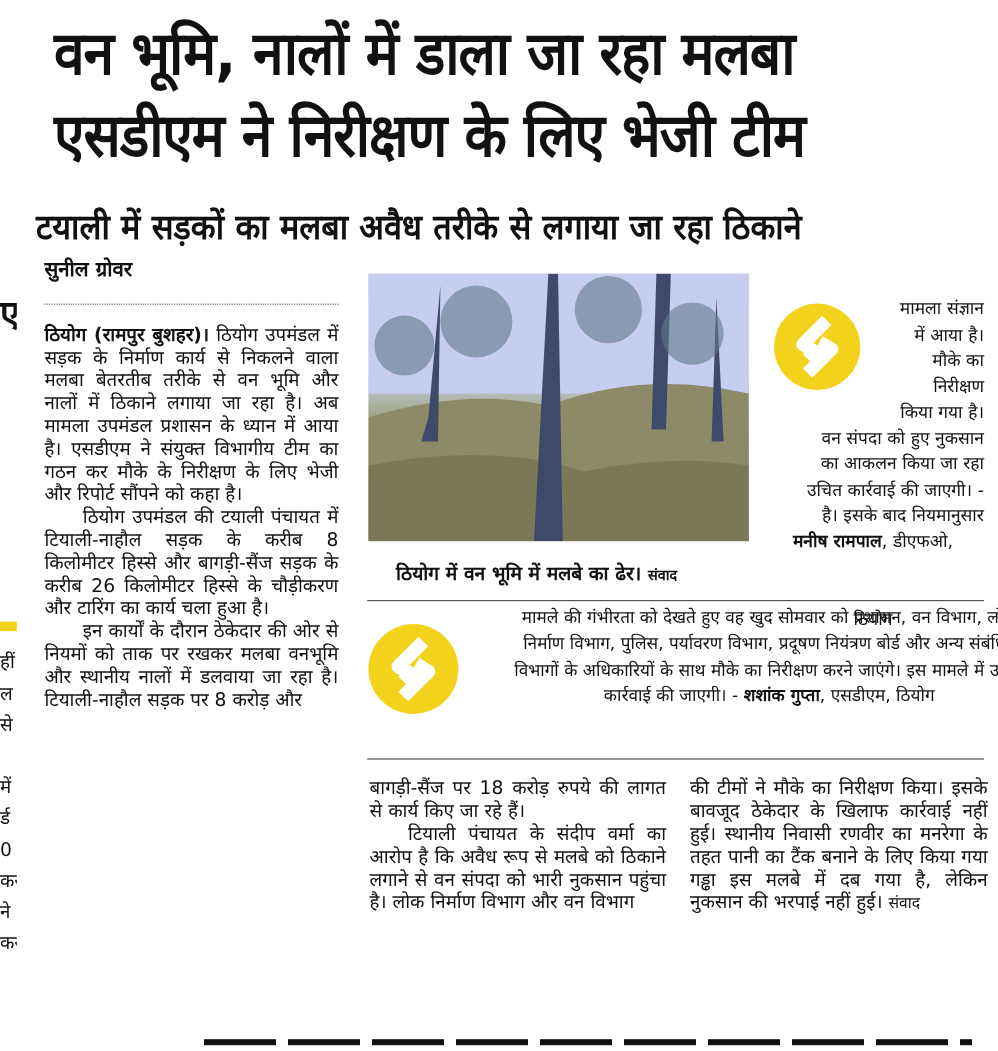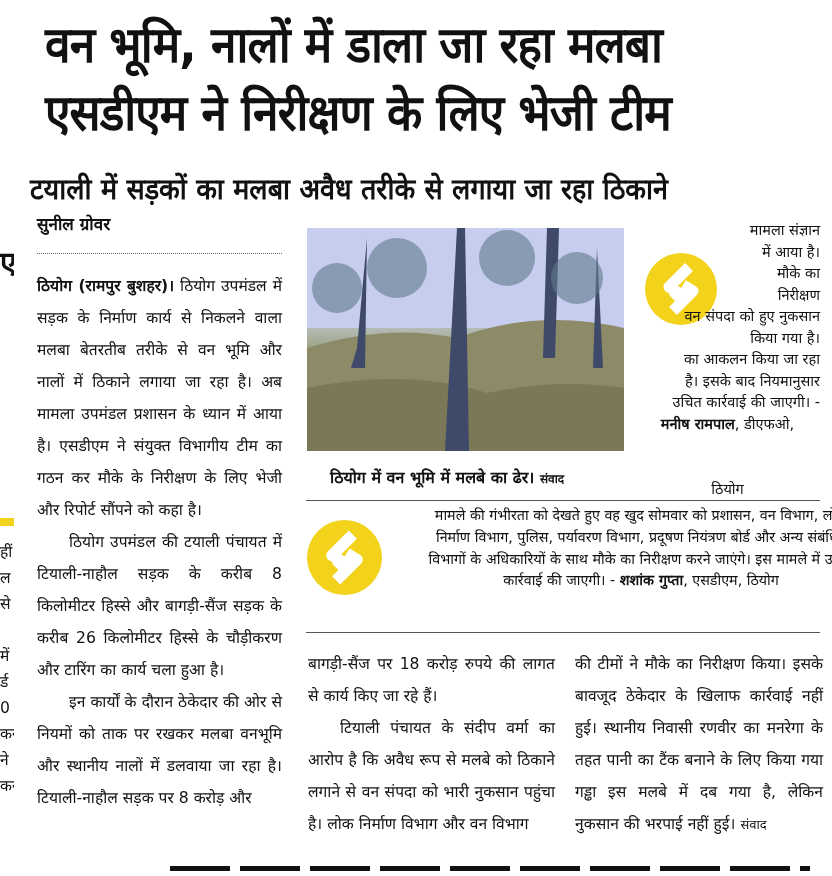--- a/index.html
+++ b/index.html
@@ -2,21 +2,21 @@
 <html><head>
 <meta charset="utf-8">
 <style>
   html,body{margin:0;padding:0;background:#fff;}
   body{width:832px;height:876px;position:relative;overflow:hidden;font-family:"DejaVu Sans","Liberation Sans",sans-serif;color:#111;}
   .abs{position:absolute;}
   .h1{left:45px;width:780px;font-size:50px;line-height:62px;font-weight:bold;letter-spacing:-1px;white-space:nowrap;transform:scaleX(0.92);transform-origin:left top;}
   .h2{left:30px;top:168px;font-size:29px;font-weight:bold;white-space:nowrap;transform:scaleX(0.93);transform-origin:left top;}
   .byline{left:37px;top:212px;font-size:17px;font-weight:bold;}
   .dotted{left:37px;top:253px;width:245px;border-top:1px dotted #666;}
-  .col{font-size:15.6px;line-height:32px;text-align:justify;}
+  .col{font-size:15.6px;line-height:19px;text-align:justify;}
   .col p{margin:0;}
   .col .ind{text-indent:32px;}
   .lead{font-weight:bold;}
   .photo{left:307px;top:228px;width:317px;height:223px;overflow:hidden;background:linear-gradient(180deg,#b7c3ee 0%,#cfd6f0 35%,#9aa07e 55%,#8f8a67 75%,#7c7a5a 100%);}
   .caption{left:330px;top:466px;font-size:16px;font-weight:bold;white-space:nowrap;}
   .caption .src{font-size:12px;}
   .hr{border-top:1px solid #555;}
   .quote{font-size:14.5px;line-height:21.5px;text-align:right;}
   .quote2{font-size:14.3px;line-height:21.8px;text-align:center;margin-left:33px;}
   .logo{border-radius:50%;background:#f3d21c;}
@@ -75,30 +75,30 @@
   <span>ठियोग में वन भूमि में मलबे का ढेर।</span>
   <span class="src">संवाद</span>
 </div>
 
 <div class="abs logo" style="left:645px;top:253px;width:72px;height:72px;">
   <svg width="72" height="72" viewBox="0 0 72 72">
       <path d="M44 14 L24 34 L34 40 L28 46" stroke="#fff" stroke-width="11" fill="none" stroke-linejoin="round"></path>
       <path d="M28 58 L48 38 L38 32" stroke="#fff" stroke-width="11" fill="none" stroke-linejoin="round"></path>
     </svg>
 </div>
-<div class="abs quote" style="left:635px;top:220px;width:185px;">
+<div class="abs quote" style="left:635px;top:248px;width:185px;">
   <div>मामला संज्ञान</div>
   <div>में आया है।</div>
   <div>मौके का</div>
   <div>निरीक्षण</div>
+  <div>किया गया है।</div>
   <div>वन संपदा को हुए नुकसान</div>
-  <div>किया गया है।</div>
   <div>का आकलन किया जा रहा</div>
+  <div>उचित कार्रवाई की जाएगी। -</div>
   <div>है। इसके बाद नियमानुसार</div>
-  <div>उचित कार्रवाई की जाएगी। -</div>
   <div style="text-align:center;"><b>मनीष रामपाल</b><span>, डीएफओ,</span></div>
   <div style="text-align:center;margin-top:44px;">ठियोग</div>
 </div>
 
 <div class="abs hr" style="left:306px;top:500px;width:514px;"></div>
 
 <div class="abs logo" style="left:307px;top:520px;width:75px;height:75px;">
   <svg width="75" height="75" viewBox="0 0 72 72">
       <path d="M44 14 L24 34 L34 40 L28 46" stroke="#fff" stroke-width="11" fill="none" stroke-linejoin="round"></path>
       <path d="M28 58 L48 38 L38 32" stroke="#fff" stroke-width="11" fill="none" stroke-linejoin="round"></path>

